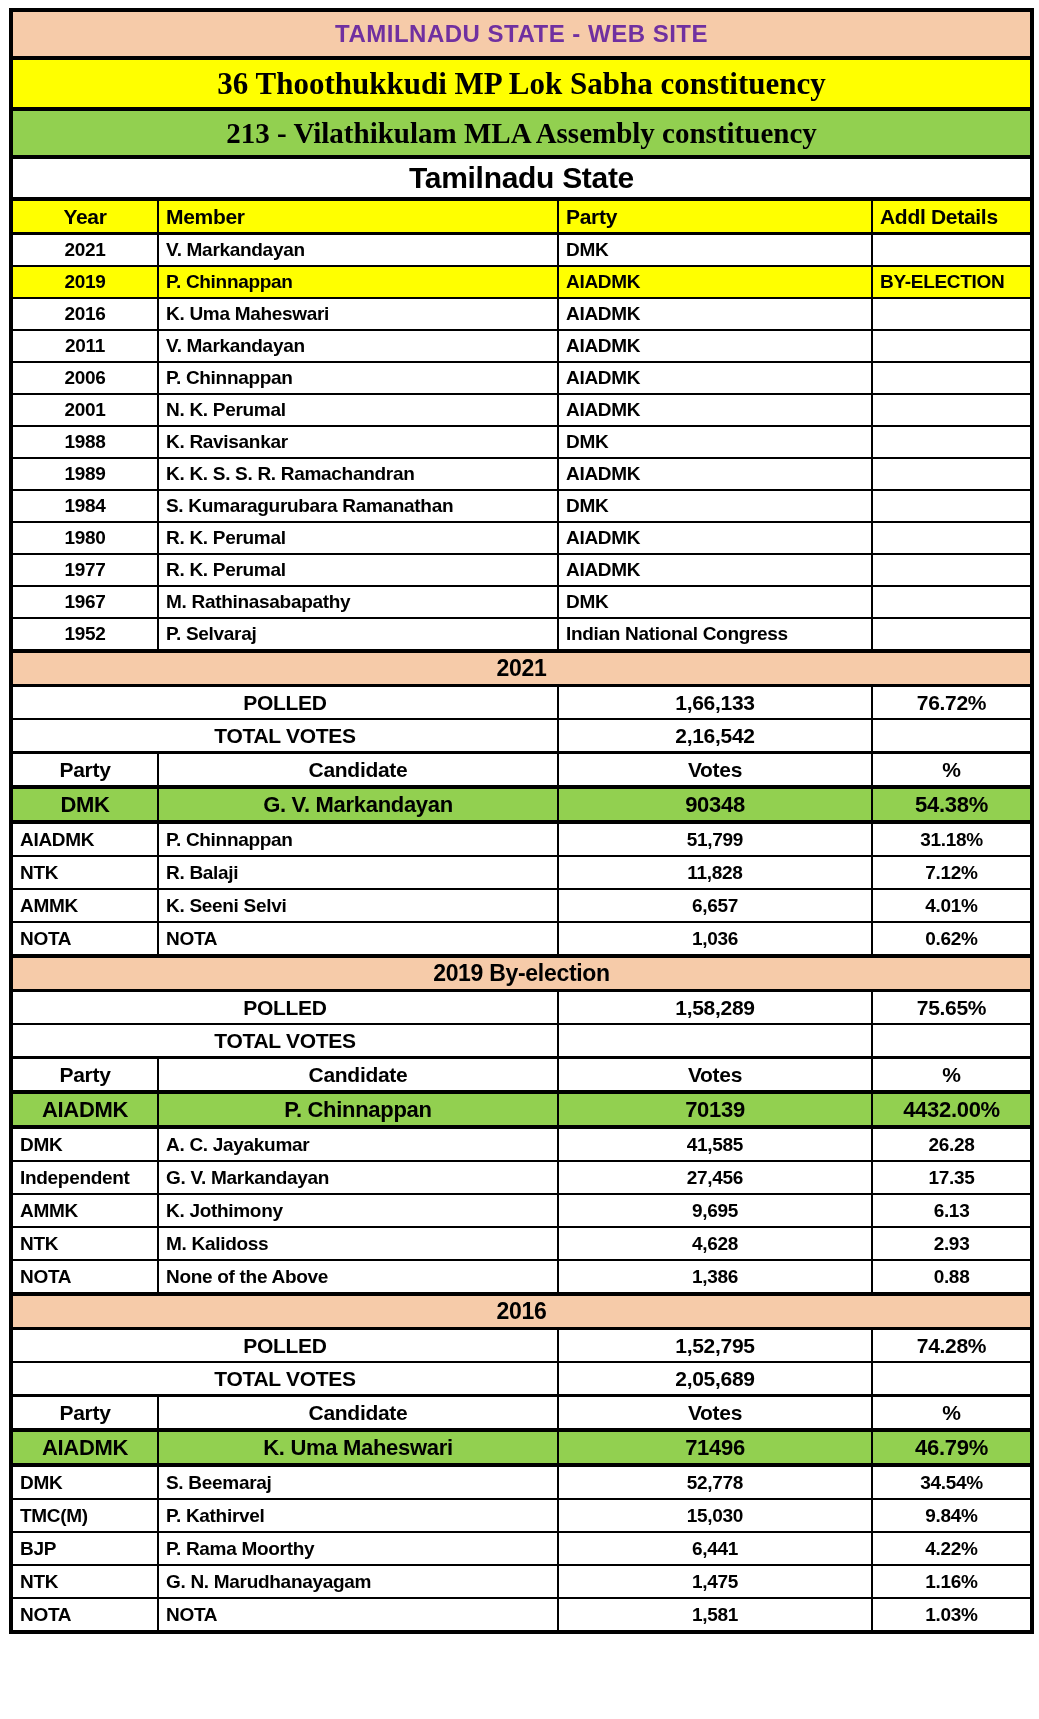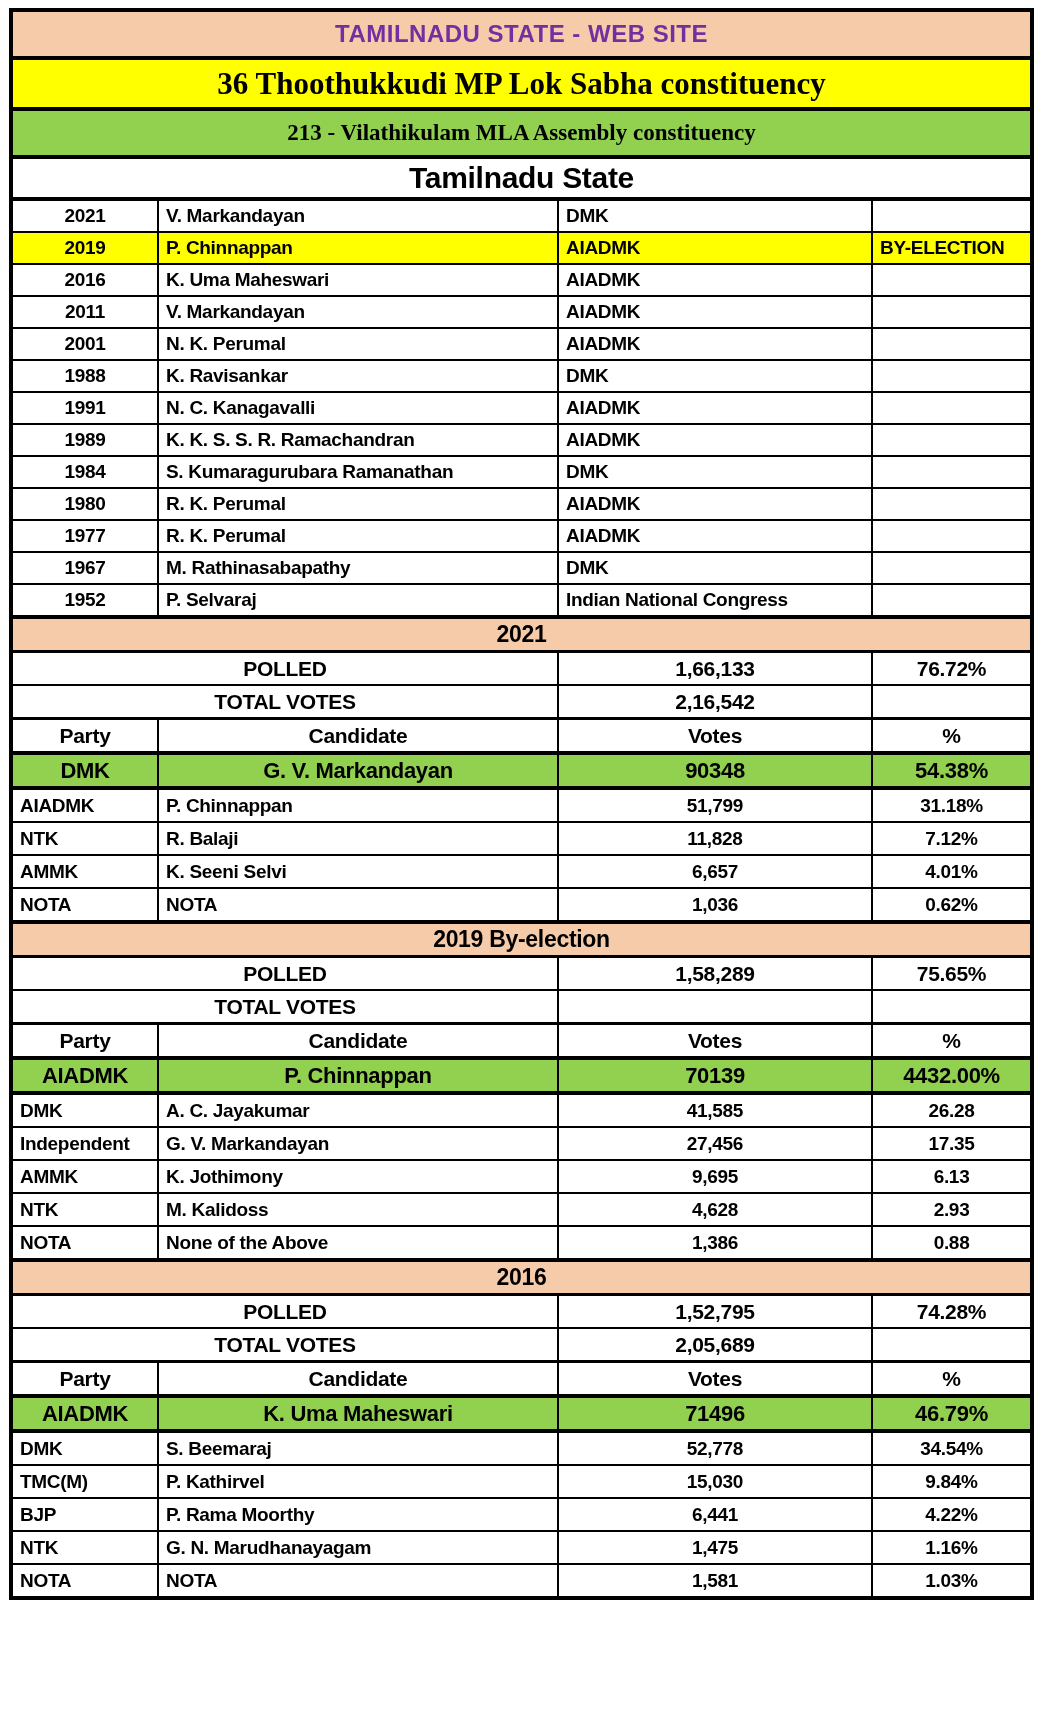--- a/index.html
+++ b/index.html
@@ -34,21 +34,21 @@
     white-space: nowrap;
     vertical-align: middle;
   }
   .ac { text-align: center; }
   .al { text-align: left; }
 
   
   .r-band td        { border-bottom-width: 4px; }
   .r-band-web td    { height: 44px; font-size: 24px; background: var(--peach); color: var(--purple); letter-spacing: 0.5px; }
   .r-band-mp td     { height: 47px; font-size: 31px; background: var(--yellow); font-family: "Liberation Serif", serif; letter-spacing: 0; }
-  .r-band-mla td    { height: 44px; font-size: 23px; background: var(--green);  font-family: "Liberation Serif", serif; letter-spacing: 0; }
+  .r-band-mla td    { height: 44px; font-size: 29px; background: var(--green);  font-family: "Liberation Serif", serif; letter-spacing: 0; }
   .r-band-state td  { height: 38px; font-size: 30px; background: #ffffff; }
 
   
   .r-mheader td { background: var(--yellow); border-bottom-width: 3px; font-size: 21px; }
   .r-member td  { height: 30px; }
   .hl td        { background: var(--yellow); }
 
   
   .r-yearband td   { background: var(--peach); border-top-width: 4px; border-bottom-width: 3px; font-size: 23px; }
   .r-polled td     { font-size: 21px; }
@@ -73,20 +73,26 @@
         </tr>
         <tr class="r-band r-band-mp">
           <td class="ac" colspan="4">36 Thoothukkudi MP Lok Sabha constituency</td>
         </tr>
         <tr class="r-band r-band-mla">
           <td class="ac" colspan="4">213 - Vilathikulam MLA Assembly constituency</td>
         </tr>
         <tr class="r-band r-band-state">
           <td class="ac" colspan="4">Tamilnadu State</td>
         </tr>
+        <tr class="r-mheader">
+          <td class="ac">Year</td>
+          <td class="al">Member</td>
+          <td class="al">Party</td>
+          <td class="al">Addl Details</td>
+        </tr>
         <tr class="r-member">
           <td class="ac">2021</td>
           <td class="al">V. Markandayan</td>
           <td class="al">DMK</td>
           <td class="al"></td>
         </tr>
         <tr class="r-member hl">
           <td class="ac">2019</td>
           <td class="al">P. Chinnappan</td>
           <td class="al">AIADMK</td>
@@ -98,35 +104,35 @@
           <td class="al">AIADMK</td>
           <td class="al"></td>
         </tr>
         <tr class="r-member">
           <td class="ac">2011</td>
           <td class="al">V. Markandayan</td>
           <td class="al">AIADMK</td>
           <td class="al"></td>
         </tr>
         <tr class="r-member">
+          <td class="ac">2006</td>
+          <td class="al">P. Chinnappan</td>
+          <td class="al">AIADMK</td>
+          <td class="al"></td>
+        </tr>
+        <tr class="r-member">
           <td class="ac">2001</td>
           <td class="al">N. K. Perumal</td>
           <td class="al">AIADMK</td>
           <td class="al"></td>
         </tr>
         <tr class="r-member">
           <td class="ac">1988</td>
           <td class="al">K. Ravisankar</td>
           <td class="al">DMK</td>
-          <td class="al"></td>
-        </tr>
-        <tr class="r-member">
-          <td class="ac">1991</td>
-          <td class="al">N. C. Kanagavalli</td>
-          <td class="al">AIADMK</td>
           <td class="al"></td>
         </tr>
         <tr class="r-member">
           <td class="ac">1989</td>
           <td class="al">K. K. S. S. R. Ramachandran</td>
           <td class="al">AIADMK</td>
           <td class="al"></td>
         </tr>
         <tr class="r-member">
           <td class="ac">1984</td>

